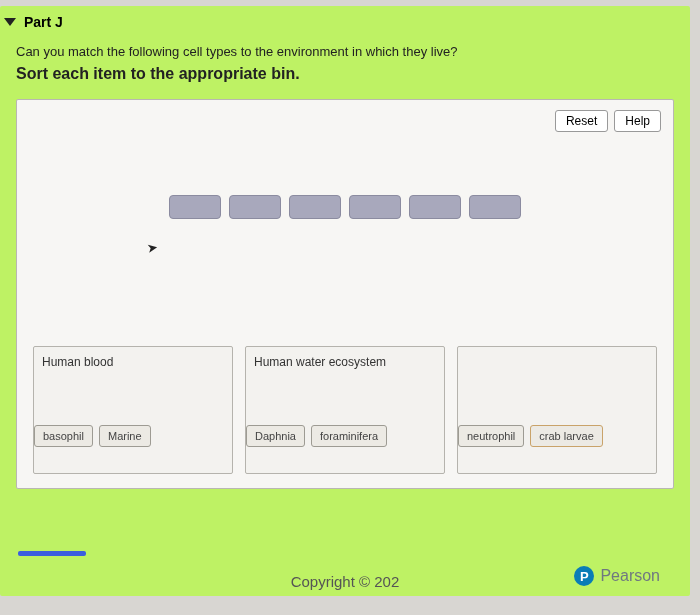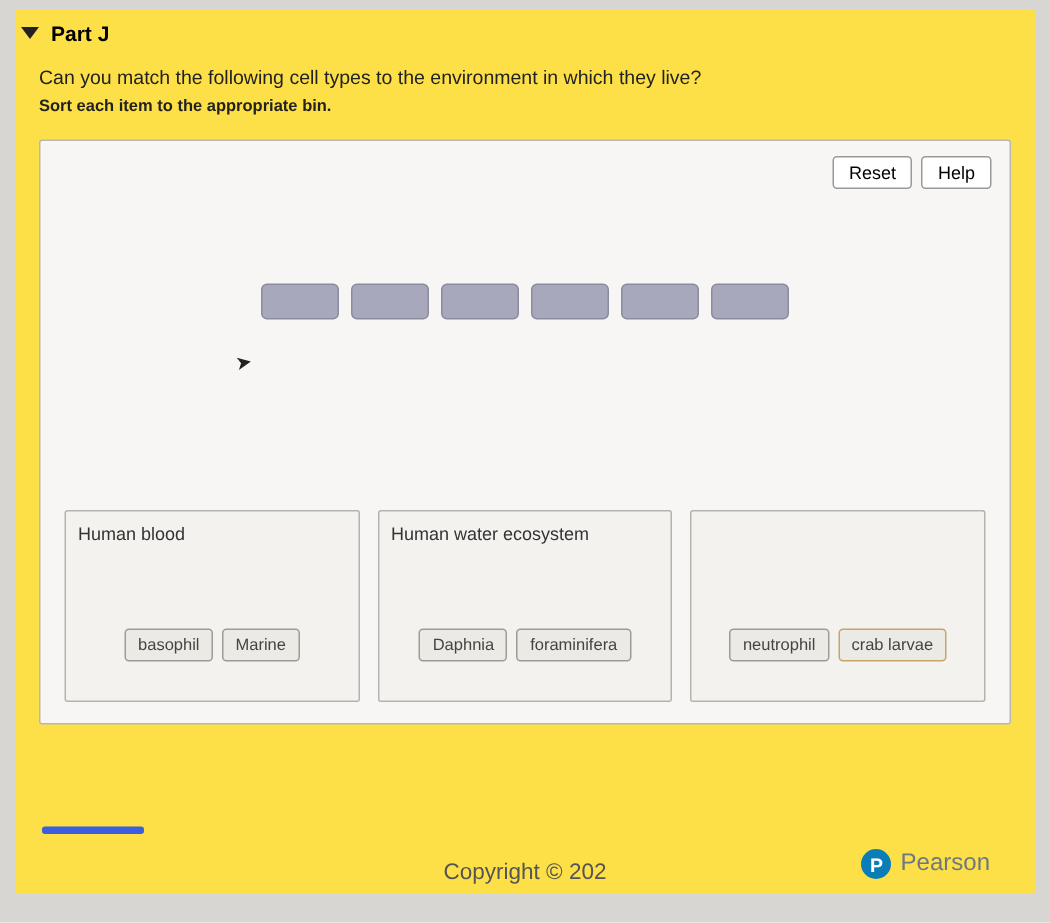--- a/index.html
+++ b/index.html
@@ -4,22 +4,22 @@
 <style>
   * { box-sizing: border-box; margin: 0; padding: 0; }
   body {
     font-family: Arial, Helvetica, sans-serif;
     background: #d8d6d2;
     width: 700px;
     height: 615px;
     overflow: hidden;
   }
   .page {
-    background: #fde047;
-    margin: 6px 10px 10px 10px;
+    background: #bef264;
+    margin: 6px 10px 10px 0;
     border-radius: 2px;
     min-height: 590px;
     position: relative;
   }
   .part-header {
     display: flex;
     align-items: center;
     gap: 8px;
     padding: 8px 6px 4px 0;
   }
@@ -28,21 +28,21 @@
     border-left: 6px solid transparent;
     border-right: 6px solid transparent;
     border-top: 8px solid #222;
     margin-left: 4px;
   }
   .part-title { font-weight: bold; font-size: 14px; }
   .question-block {
     padding: 10px 16px 6px 16px;
   }
   .q-text { font-size: 13px; color: #222; margin-bottom: 6px; }
-  .q-inst { font-size: 11px; font-weight: bold; color: #222; }
+  .q-inst { font-size: 16px; font-weight: bold; color: #222; }
   .activity {
     margin: 10px 16px 0 16px;
     background: #f7f6f4;
     border: 1px solid #b9b7b2;
     border-radius: 2px;
     height: 390px;
     position: relative;
     padding-left: 26px;
   }
   .top-controls {
@@ -90,21 +90,21 @@
     padding: 8px;
   }
   .bin-label {
     font-size: 12px;
     color: #333;
   }
   .bin-items {
     position: absolute;
     left: 0; right: 0;
     top: 78px;
-    display: flex; justify-content: center; gap: 6px;
+    display: flex; gap: 6px;
   }
   .placed-item {
     background: #eceae4;
     border: 1px solid #9d9b93;
     border-radius: 3px;
     padding: 4px 8px;
     font-size: 11px;
     color: #444;
   }
   .placed-item.alt { border-color: #c9a36a; }

